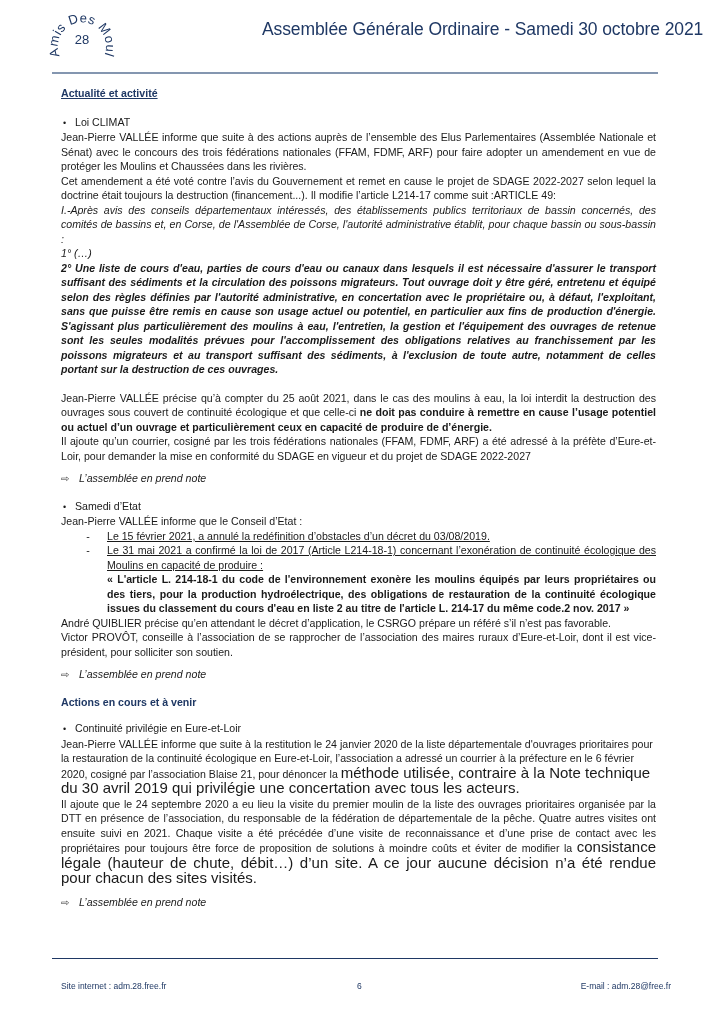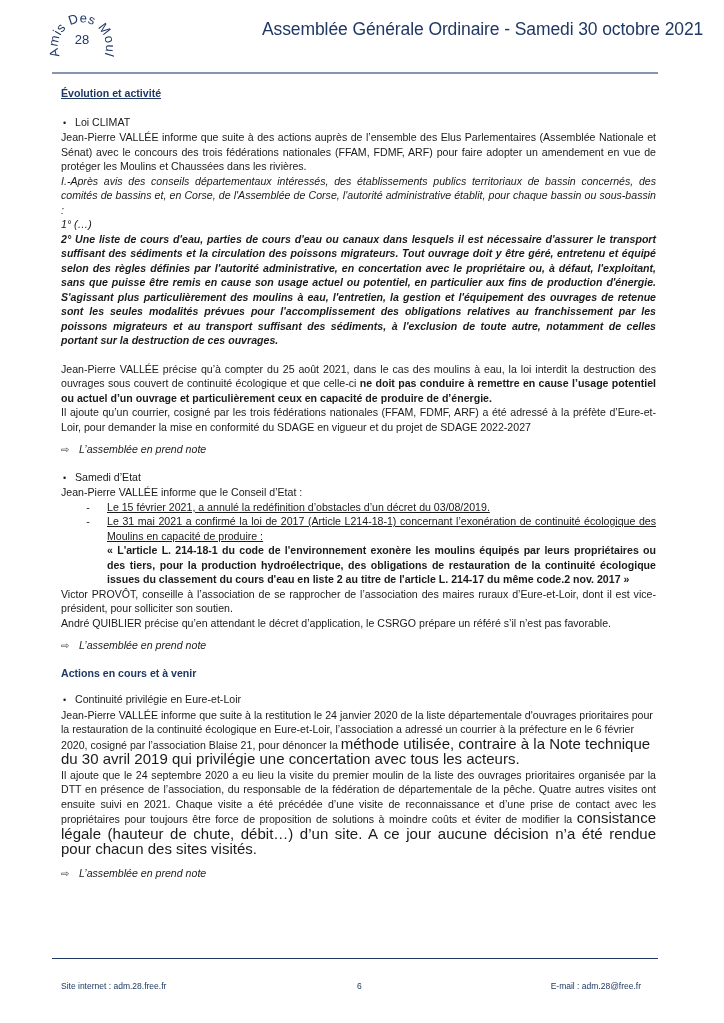--- a/index.html
+++ b/index.html
@@ -30,21 +30,21 @@
   .dash-item .dash { width: 46px; text-align: center; flex-shrink: 0; padding-left: 8px; box-sizing: border-box; }
   .dash-item .txt { flex: 1; text-align: justify; text-decoration: underline; }
   .quote { padding-left: 46px; font-weight: bold; text-align: justify; }
   .gap { height: 14px; }
 
   
   .footer-rule { position: absolute; left: 52px; top: 958px; width: 606px; height: 1px; background: #1f3864; }
   .footer { position: absolute; top: 981px; font-size: 8.5px; color: #1f3864; white-space: nowrap; }
   .f-left { left: 61px; }
   .f-center { left: 357px; }
-  .f-right { right: 83px; }
+  .f-right { right: 53px; }
 </style>
 </head>
 <body>
 
 <div class="page">
 
   <div class="logo">
     <svg width="72" height="68" viewBox="0 0 72 68">
       <defs>
         <path id="logoArc" d="M 14 52 A 24 24 0 1 1 58 52" fill="none"></path>
@@ -53,27 +53,28 @@
         <textPath href="#logoArc" startOffset="0">Amis Des Moulins</textPath>
       </text>
       <text x="36" y="40" text-anchor="middle" font-family="Liberation Sans, sans-serif" font-size="13" fill="#1f3864">28</text>
     </svg>
   </div>
 
   <div class="header-title">Assemblée Générale Ordinaire - Samedi 30 octobre 2021</div>
   <div class="header-rule"></div>
 
   <div class="content">
-    <p class="h-underline">Évolution et activité</p>
+    <p class="h-underline">Actualité et activité</p>
 
     <div class="bullet">
       <span class="dot">•</span>
       <span>Loi CLIMAT</span>
     </div>
     <p>Jean-Pierre VALLÉE informe que suite à des actions auprès de l’ensemble des Elus Parlementaires (Assemblée Nationale et Sénat) avec le concours des trois fédérations nationales (FFAM, FDMF, ARF) pour faire adopter un amendement en vue de protéger les Moulins et Chaussées dans les rivières.</p>
+    <p>Cet amendement a été voté contre l’avis du Gouvernement et remet en cause le projet de SDAGE 2022-2027 selon lequel la doctrine était toujours la destruction (financement...). Il modifie l’article L214-17 comme suit :ARTICLE 49:</p>
     <p class="ital">I.-Après avis des conseils départementaux intéressés, des établissements publics territoriaux de bassin concernés, des comités de bassins et, en Corse, de l'Assemblée de Corse, l'autorité administrative établit, pour chaque bassin ou sous-bassin :</p>
     <p class="ital">1° (…)</p>
     <p class="bi">2° Une liste de cours d'eau, parties de cours d'eau ou canaux dans lesquels il est nécessaire d'assurer le transport suffisant des sédiments et la circulation des poissons migrateurs. Tout ouvrage doit y être géré, entretenu et équipé selon des règles définies par l'autorité administrative, en concertation avec le propriétaire ou, à défaut, l'exploitant, sans que puisse être remis en cause son usage actuel ou potentiel, en particulier aux fins de production d'énergie. S'agissant plus particulièrement des moulins à eau, l'entretien, la gestion et l'équipement des ouvrages de retenue sont les seules modalités prévues pour l'accomplissement des obligations relatives au franchissement par les poissons migrateurs et au transport suffisant des sédiments, à l'exclusion de toute autre, notamment de celles portant sur la destruction de ces ouvrages.</p>
     <div class="gap"></div>
     <p><span>Jean-Pierre VALLÉE précise qu’à compter du 25 août 2021, dans le cas des moulins à eau, la loi interdit la destruction des ouvrages sous couvert de continuité écologique et que celle-ci </span><span class="b">ne doit pas conduire à remettre en cause l’usage potentiel ou actuel d’un ouvrage et particulièrement ceux en capacité de produire de d’énergie.</span></p>
     <p>Il ajoute qu’un courrier, cosigné par les trois fédérations nationales (FFAM, FDMF, ARF) a été adressé à la préfète d’Eure-et-Loir, pour demander la mise en conformité du SDAGE en vigueur et du projet de SDAGE 2022-2027</p>
     <div class="note">
       <span class="arrow">⇨</span>
       <span>L’assemblée en prend note</span>
     </div>
@@ -85,22 +86,22 @@
     <p>Jean-Pierre VALLÉE informe que le Conseil d’Etat :</p>
     <div class="dash-item">
       <span class="dash">-</span>
       <span class="txt">Le 15 février 2021, a annulé la redéfinition d’obstacles d’un décret du 03/08/2019.</span>
     </div>
     <div class="dash-item">
       <span class="dash">-</span>
       <span class="txt">Le 31 mai 2021 a confirmé la loi de 2017 (Article L214-18-1) concernant l’exonération de continuité écologique des Moulins en capacité de produire :</span>
     </div>
     <p class="quote">« L'article L. 214-18-1 du code de l'environnement exonère les moulins équipés par leurs propriétaires ou des tiers, pour la production hydroélectrique, des obligations de restauration de la continuité écologique issues du classement du cours d'eau en liste 2 au titre de l'article L. 214-17 du même code.2 nov. 2017 »</p>
+    <p>André QUIBLIER précise qu’en attendant le décret d’application, le CSRGO prépare un référé s’il n’est pas favorable.</p>
     <p>Victor PROVÔT, conseille à l’association de se rapprocher de l’association des maires ruraux d’Eure-et-Loir, dont il est vice-président, pour solliciter son soutien.</p>
-    <p>André QUIBLIER précise qu’en attendant le décret d’application, le CSRGO prépare un référé s’il n’est pas favorable.</p>
     <div class="note">
       <span class="arrow">⇨</span>
       <span>L’assemblée en prend note</span>
     </div>
 
     <p class="h-sub">Actions en cours et à venir</p>
     <div class="bullet">
       <span class="dot">•</span>
       <span>Continuité privilégie en Eure-et-Loir</span>
     </div>

